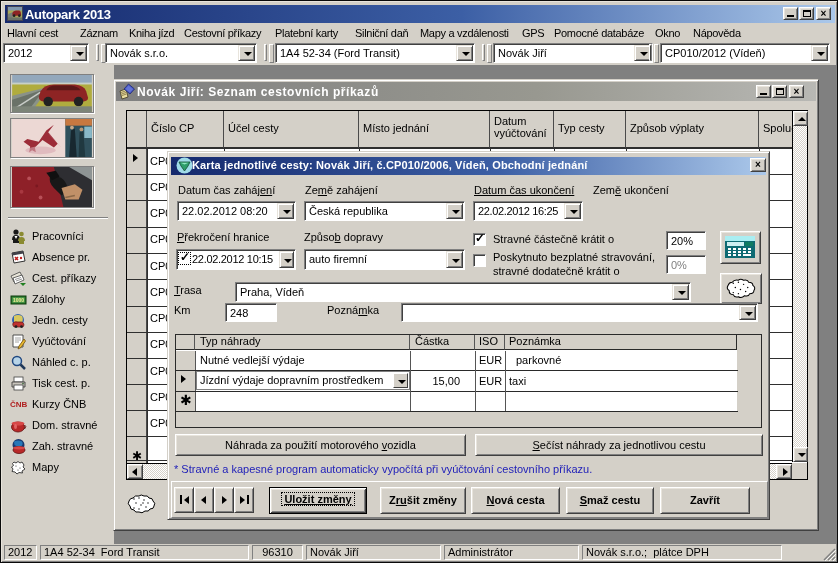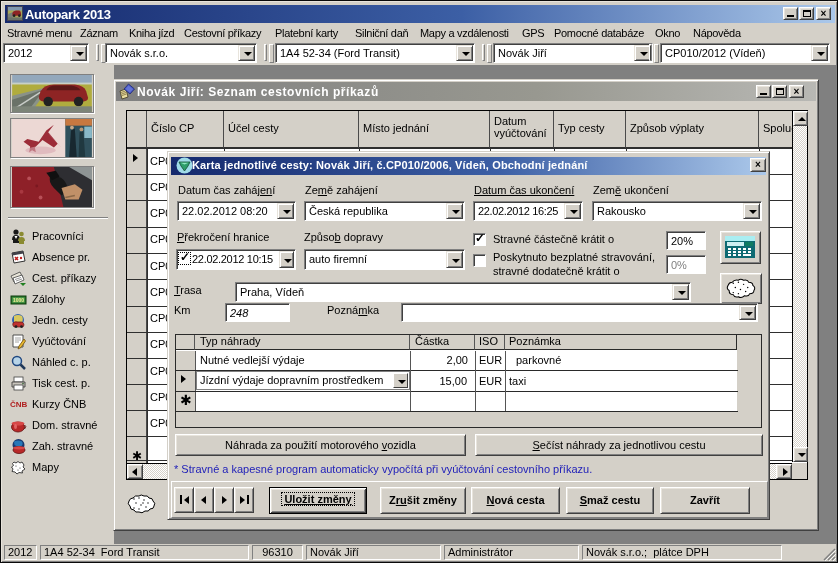--- a/index.html
+++ b/index.html
@@ -84,21 +84,21 @@
     <div class="wbtn" style="right:37px;top:2px;width:15px;height:13px;">
         <span style="position:absolute;left:3px;top:7px;width:7px;height:2px;background:#000;"></span>
       </div>
     <div class="wbtn" style="right:21px;top:2px;width:15px;height:13px;">
         <span style="position:absolute;left:3px;top:2px;width:8px;height:7px;border:1px solid #000;border-top:2px solid #000;"></span>
       </div>
     <div class="wbtn" style="right:4px;top:2px;width:15px;height:13px;">×</div>
   </div>
 
   <div id="menubar" class="abs">
-    <span style="left:5px;">Stravné menu</span>
+    <span style="left:5px;">Hlavní cest</span>
     <span style="left:78px;">Záznam</span>
     <span style="left:127px;">Kniha jízd</span>
     <span style="left:182px;">Cestovní příkazy</span>
     <span style="left:273px;">Platební karty</span>
     <span style="left:353px;">Silniční daň</span>
     <span style="left:418px;">Mapy a vzdálenosti</span>
     <span style="left:520px;">GPS</span>
     <span style="left:552px;">Pomocné databáze</span>
     <span style="left:653px;">Okno</span>
     <span style="left:691px;">Nápověda</span>
@@ -418,26 +418,20 @@
         <div class="cmb-ar">
           <div class="ar-d"></div>
         </div>
       </div>
     <div class="dfield" style="left:305px;top:49px;width:110px;height:20px;">
         <div class="cv" style="letter-spacing:-0.35px;">22.02.2012 16:25</div>
         <div class="cmb-ar">
           <div class="ar-d"></div>
         </div>
       </div>
-    <div class="dfield" style="left:424px;top:49px;width:170px;height:20px;">
-        <div class="cv">Rakousko</div>
-        <div class="cmb-ar">
-          <div class="ar-d"></div>
-        </div>
-      </div>
 
     <div class="dlabel" style="left:9px;top:79px;"><span style="text-decoration:underline;">P</span>řekročení hranice</div>
     <div class="dlabel" style="left:136px;top:79px;">Způso<span style="text-decoration:underline;">b</span> dopravy</div>
 
     <div class="dfield" style="left:8px;top:97px;width:120px;height:21px;">
       <div class="cb" style="left:1px;top:2px;border:1px dotted #000;box-shadow:none;">
           <div class="chk">✓</div>
         </div>
       <div class="cv" style="left:15px;letter-spacing:-0.3px;">22.02.2012 10:15</div>
         <div class="cmb-ar" style="width:15px;">
@@ -509,21 +503,21 @@
 
     <div class="dlabel" style="left:6px;top:132px;"><span style="text-decoration:underline;">T</span>rasa</div>
     <div class="dfield" style="left:67px;top:130px;width:456px;height:20px;">
         <div class="cv" style="top:3px;">Praha, Vídeň</div>
         <div class="cmb-ar">
           <div class="ar-d"></div>
         </div>
       </div>
 
     <div class="dlabel" style="left:6px;top:152px;">Km</div>
-    <div class="dfield" style="left:57px;top:151px;width:65px;height:19px;font-style:italic;">
+    <div class="dfield" style="left:57px;top:151px;width:52px;height:19px;">
         <div class="cv">248</div>
       </div>
     <div class="dlabel" style="left:159px;top:152px;">Pozná<span style="text-decoration:underline;">m</span>ka</div>
     <div class="dfield" style="left:233px;top:151px;width:357px;height:19px;">
         <div class="cmb-ar">
           <div class="ar-d"></div>
         </div>
       </div>
 
     <div id="dtab">
@@ -534,30 +528,29 @@
       <div class="dth" style="left:299px;top:0;width:30px;height:15px;padding-left:4px;">ISO</div>
       <div class="dth" style="left:329px;top:0;width:232px;height:15px;padding-left:4px;border-right:1px solid #2a2a2a;">Poznámka</div>
       <div style="position:absolute;left:0;top:16px;width:19px;height:60px;background:#d4d0c8;border-right:1px solid #555;box-sizing:content-box;"></div>
       <div class="rline" style="left:0;width:562px;right:auto;top:35px;background:#2a2a2a;"></div>
       <div class="rline" style="left:0;width:562px;right:auto;top:56px;background:#2a2a2a;"></div>
       <div class="rline" style="left:0;width:562px;right:auto;top:76px;background:#2a2a2a;"></div>
       <div class="cline" style="left:234px;top:16px;height:60px;background:#555;"></div>
       <div class="cline" style="left:299px;top:16px;height:60px;background:#555;"></div>
       <div class="cline" style="left:329px;top:16px;height:60px;background:#555;"></div>
       <div class="dtc" style="left:24px;top:19px;">Nutné vedlejší výdaje</div>
-      <div class="dtc" style="left:100px;top:19px;width:192px;text-align:right;">2,00</div>
       <div class="dtc" style="left:303px;top:19px;">EUR</div>
       <div class="dtc" style="left:333px;top:19px;padding-left:7px;">parkovné</div>
       <div style="position:absolute;left:20px;top:36px;width:214px;height:19px;border:1px solid #808080;background:#fff;">
         <div class="dtc" style="left:3px;top:2px;">Jízdní výdaje dopravním prostředkem</div>
         <div style="position:absolute;right:1px;top:1px;bottom:1px;width:15px;background:#d4d0c8;border:1px solid;border-color:#fff #404040 #404040 #fff;">
             <div class="ar-d"></div>
           </div>
       </div>
-      <div class="dtc" style="left:99px;top:40px;width:192px;text-align:right;">15,00</div>
+      <div class="dtc" style="left:92px;top:40px;width:192px;text-align:right;">15,00</div>
       <div class="dtc" style="left:303px;top:40px;">EUR</div>
       <div class="dtc" style="left:333px;top:40px;">taxi</div>
       <div class="ar-r" style="position:absolute;left:5px;top:40px;"></div>
       <div style="position:absolute;left:4px;top:57px;font-size:14px;">✱</div>
     </div>
 
     <div class="bigbtn" style="left:7px;top:282px;width:291px;height:22px;font-weight:normal;line-height:20px;">Náhrada za použití motorového <span style="text-decoration:underline;">v</span>ozidla</div>
     <div class="bigbtn" style="left:307px;top:282px;width:288px;height:22px;font-weight:normal;line-height:20px;"><span style="text-decoration:underline;">S</span>ečíst náhrady za jednotlivou cestu</div>
 
     <div class="dlabel" style="left:6px;top:311px;color:#2222b8;">* Stravné a kapesné program automaticky vypočítá při vyúčtování cestovního příkazu.</div>

